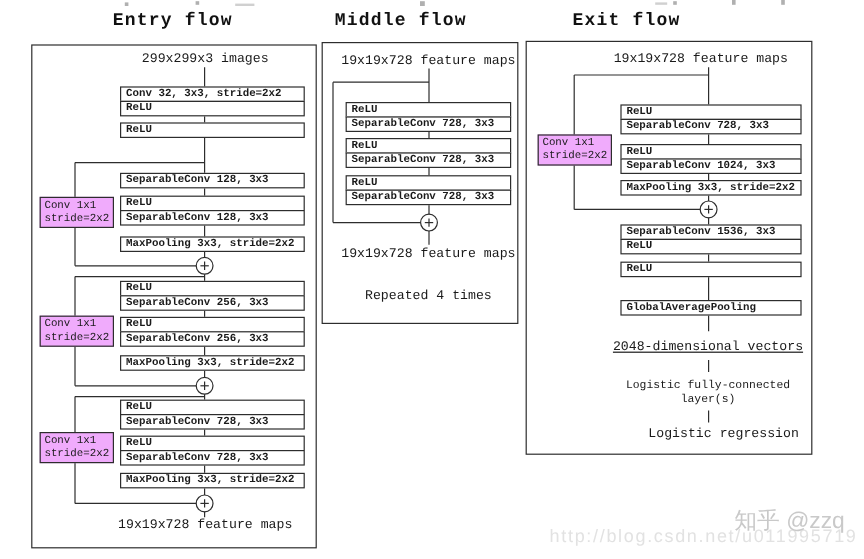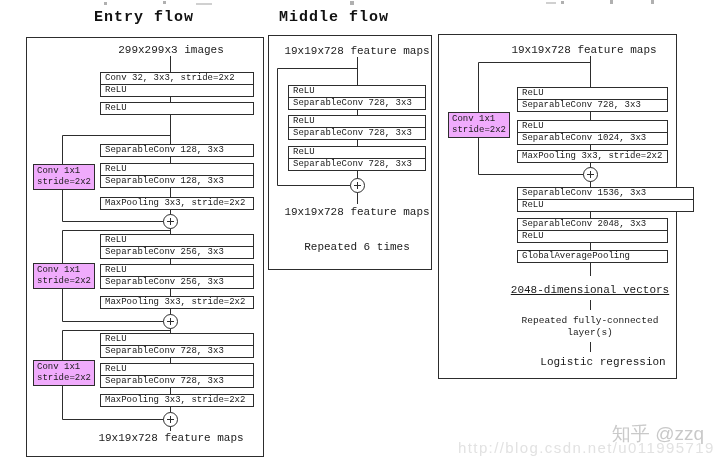--- a/index.html
+++ b/index.html
@@ -7,21 +7,21 @@
     position:relative;width:720px;height:466px;background:#ffffff;
     font-family:"Liberation Mono","DejaVu Sans Mono",monospace;color:#1a1a1a;
     overflow:hidden;
   }
   .flow-container{position:absolute;border:1px solid #2d2d2d;background:transparent;}
   .flow-title{
     position:absolute;font-weight:bold;font-size:15px;letter-spacing:1px;
     transform:translateX(-50%);white-space:nowrap;color:#111;
   }
   .wires{position:absolute;left:0;top:0;width:720px;height:466px;pointer-events:none;}
-  .nnbox{position:absolute;}
+  .nnbox{position:absolute;font-weight:bold;}
   .row{
     border:1px solid #2d2d2d;background:#ffffff;font-size:9px;line-height:11px;height:11px;
     padding-left:4px;white-space:nowrap;overflow:hidden;
   }
   .row + .row{margin-top:-1px;}
   .skipbox{
     position:absolute;border:1px solid #2d2d2d;background:#f0abfc;
     font-size:9px;line-height:11px;padding:1px 3px;white-space:nowrap;width:54px;
   }
   .lbl{
@@ -52,20 +52,21 @@
   <div class="remnant" style="left:163px;top:1px;width:3px;height:3px;"></div>
   <div class="remnant light" style="left:196px;top:3px;width:16px;height:2px;"></div>
   <div class="remnant" style="left:350px;top:1px;width:4px;height:4px;"></div>
   <div class="remnant light" style="left:546px;top:2px;width:10px;height:2px;"></div>
   <div class="remnant" style="left:561px;top:1px;width:3px;height:3px;"></div>
   <div class="remnant" style="left:610px;top:0px;width:3px;height:4px;"></div>
   <div class="remnant" style="left:651px;top:0px;width:3px;height:4px;"></div>
 
   <div class="flow-title" style="left:144px;top:9px;">Entry flow</div>
   <div class="flow-title" style="left:334px;top:9px;">Middle flow</div>
+  <div class="flow-title" style="left:522px;top:9px;">Exit flow</div>
 
   <div class="flow-container" style="left:26px;top:37px;width:236px;height:418px;"></div>
   <div class="flow-container" style="left:268px;top:35px;width:162px;height:233px;"></div>
   <div class="flow-container" style="left:438px;top:34px;width:237px;height:343px;"></div>
 
   <svg class="wires" viewBox="0 0 720 466">
     <g stroke="#2d2d2d" stroke-width="1">
       <line x1="170.5" y1="56" x2="170.5" y2="431"></line>
       <line x1="62.5" y1="135.5" x2="170.5" y2="135.5"></line>
       <line x1="62.5" y1="135.5" x2="62.5" y2="221.5"></line>
@@ -186,55 +187,54 @@
   <div class="nnbox" style="left:288px;top:115px;width:138px;">
     <div class="row">ReLU</div>
     <div class="row">SeparableConv 728, 3x3</div>
   </div>
   <div class="nnbox" style="left:288px;top:146px;width:138px;">
     <div class="row">ReLU</div>
     <div class="row">SeparableConv 728, 3x3</div>
   </div>
 
   <div class="lbl" style="left:357px;top:206px;">19x19x728 feature maps</div>
-  <div class="lbl" style="left:357px;top:241px;">Repeated 6 times</div>
+  <div class="lbl" style="left:357px;top:241px;">Repeated 4 times</div>
 
   <div class="lbl" style="left:584px;top:44px;">19x19x728 feature maps</div>
 
   <div class="nnbox" style="left:517px;top:87px;width:151px;">
     <div class="row">ReLU</div>
     <div class="row">SeparableConv 728, 3x3</div>
   </div>
   <div class="nnbox" style="left:517px;top:120px;width:151px;">
     <div class="row">ReLU</div>
     <div class="row">SeparableConv 1024, 3x3</div>
   </div>
   <div class="nnbox" style="left:517px;top:150px;width:151px;">
     <div class="row">MaxPooling 3x3, stride=2x2</div>
   </div>
-  <div class="nnbox" style="left:517px;top:187px;width:177px;">
+  <div class="nnbox" style="left:517px;top:187px;width:151px;">
     <div class="row">SeparableConv 1536, 3x3</div>
     <div class="row">ReLU</div>
   </div>
   <div class="nnbox" style="left:517px;top:218px;width:151px;">
-    <div class="row">SeparableConv 2048, 3x3</div>
     <div class="row">ReLU</div>
   </div>
   <div class="nnbox" style="left:517px;top:250px;width:151px;">
     <div class="row">GlobalAveragePooling</div>
   </div>
 
   <div class="skipbox" style="left:448px;top:112px;">
     <div>Conv 1x1</div>
     <div>stride=2x2</div>
   </div>
 
   <div class="lbl" style="left:590px;top:284px;text-decoration:underline;">2048-dimensional vectors</div>
   <div class="lbl2" style="left:590px;top:315px;">
-    <div>Repeated fully-connected</div>
+    <div>Logistic fully-connected</div>
     <div>layer(s)</div>
   </div>
   <div class="lbl" style="left:589px;top:356px;padding-left:28px;">Logistic regression</div>
 
   <div class="wm-url">http://blog.csdn.net/u011995719</div>
   <div class="wm-zhihu">知乎 @zzq</div>
 
 </div>
 
 </body></html>

